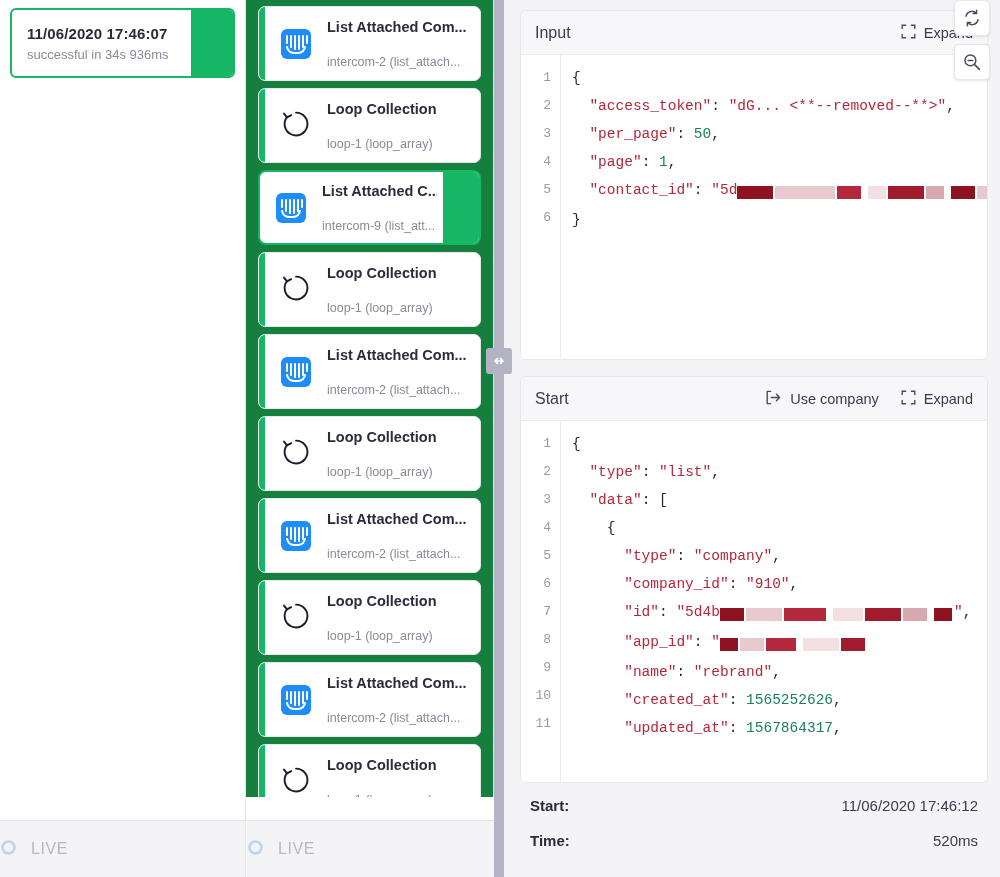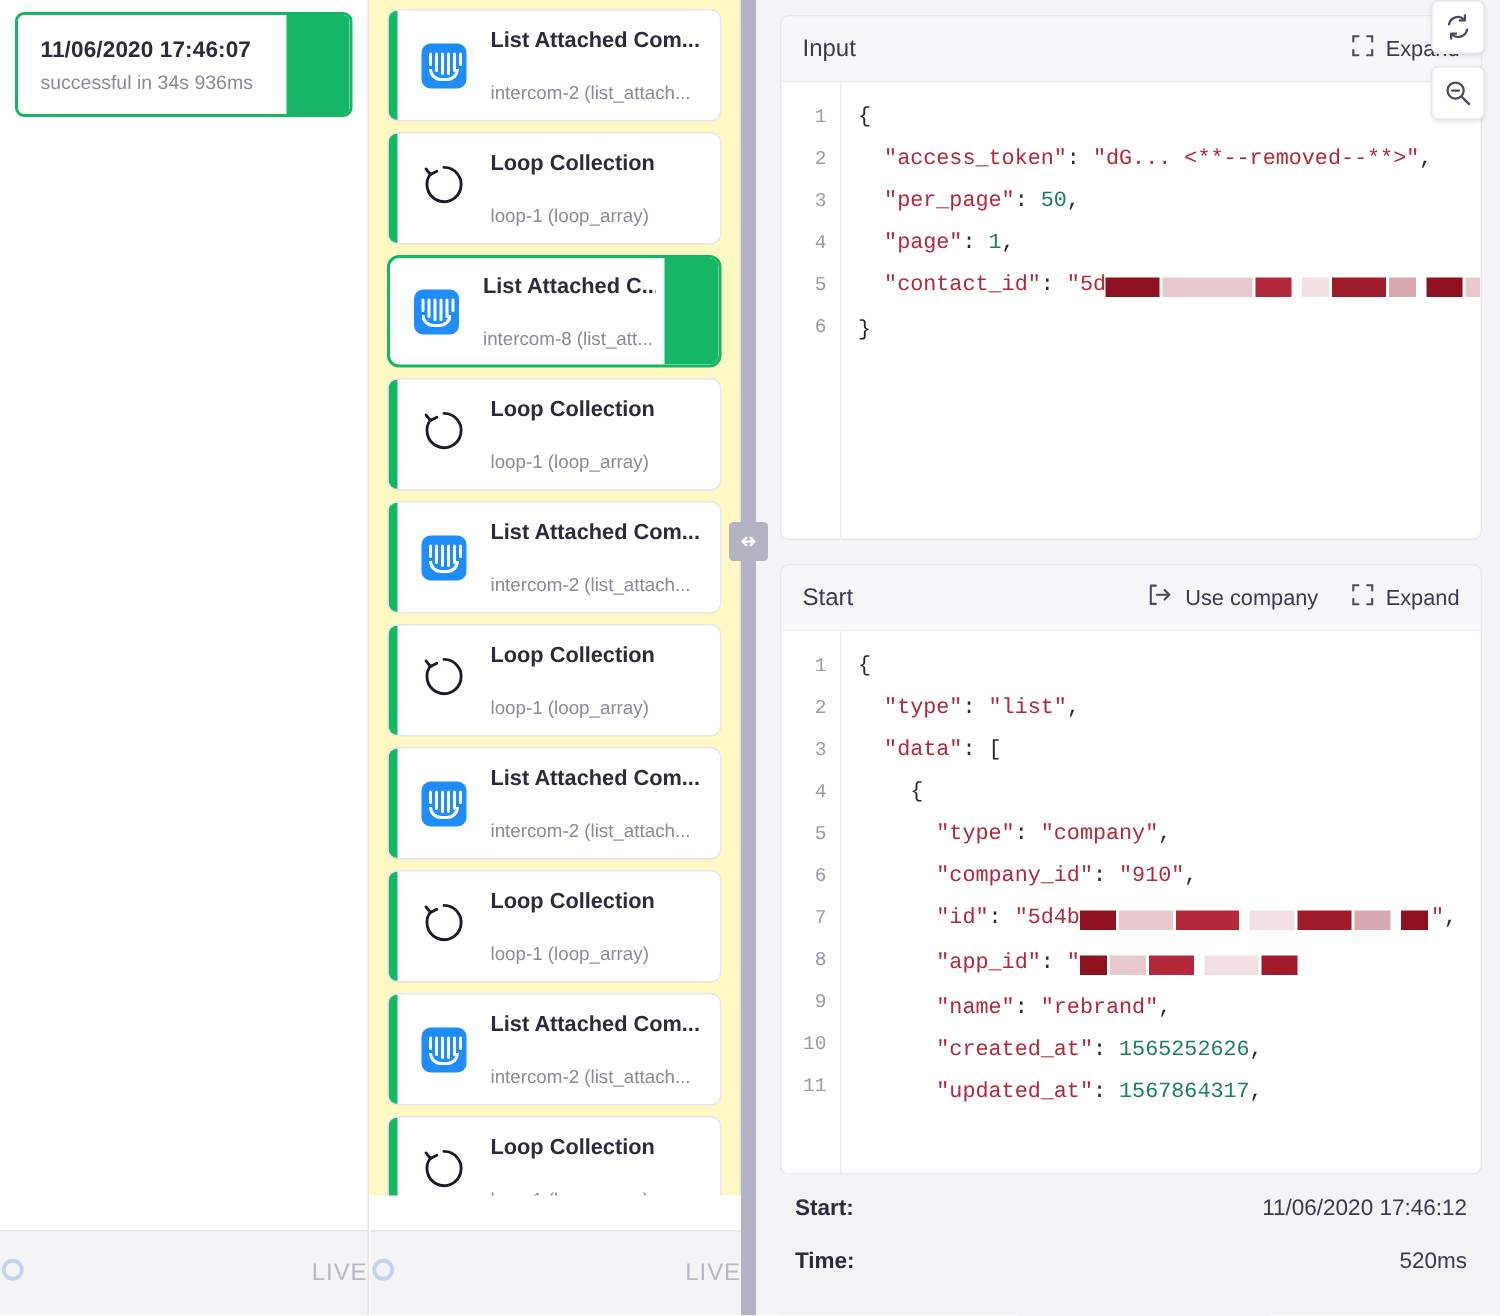--- a/index.html
+++ b/index.html
@@ -27,21 +27,21 @@
   .run-card .run-body {
     flex: 1; display: flex; flex-direction: column; justify-content: center;
     padding-left: 15px;
   }
   .run-title { font-size: 15px; font-weight: bold; color: #2b2b3d; letter-spacing: .1px; }
   .run-sub { font-size: 13px; color: #8a8a99; margin-top: 5px; }
   .run-card .run-flag { width: 42px; background: #15b764; }
 
   
   .col-steps {
-    width: 248px; height: 797px; background: #fef9c3;
+    width: 248px; height: 797px; background: #15803d;
     border-right: 1px solid #e3e3e8;
     display: flex; flex-direction: column; position: relative;
   }
   .steps-scroll { flex: 1; padding: 6px 12px 0 12px; overflow: hidden; }
 
   .step-card {
     position: relative; display: flex; align-items: stretch;
     height: 75px; margin-bottom: 7px;
     background: #ffffff; border: 1px solid #e6e6eb; border-radius: 7px;
     overflow: hidden; cursor: pointer;
@@ -145,21 +145,21 @@
   
   .stats { flex: none; padding: 14px 10px 10px 10px; background: #f4f4f6; }
   .stat-row { display: flex; align-items: baseline; margin-bottom: 18px; }
   .stat-label { font-size: 15px; font-weight: bold; color: #2b2b3d; flex: none; }
   .stat-value { font-size: 15px; color: #3a3a50; margin-left: auto; }
 
   
   .live-bar {
     position: absolute; bottom: 0; height: 57px;
     background: #f4f4f6; border-top: 1px solid #e3e3e8;
-    display: flex; align-items: center; justify-content: space-between;
+    display: flex; align-items: center; justify-content: flex-start;
     gap: 14px; cursor: pointer;
   }
   .live-bar.left { left: 0; width: 246px; border-right: 1px solid #e3e3e8; }
   .live-bar.mid  { left: 247px; width: 247px; }
   .live-text { font-size: 16px; color: #b8b8c4; letter-spacing: .6px; }
 </style>
 </head>
 <body>
 
 <div id="app">
@@ -228,21 +228,21 @@
                   <i style="height:15px"></i>
                   <i style="height:15px"></i>
                   <i style="height:13px"></i>
                   <i style="height:9px"></i>
                 </div>
                 <div class="smile"></div>
               </div>
             </div>
             <div class="step-text">
               <div class="step-name">List Attached C...</div>
-              <div class="step-meta">intercom-8 (list_att...</div>
+              <div class="step-meta">intercom-9 (list_att...</div>
             </div>
           </div>
           <div class="step-right"></div>
         </div>
         <div class="step-card">
           <div class="step-flag"></div>
           <div class="step-inner">
             <div class="step-icon">
               <span><svg width="32" height="32" viewBox="0 0 32 32" aria-hidden="true">
                   <path d="M16 4.6 A11.4 11.4 0 1 1 7.2 8.8" stroke="#1b1b2b" stroke-width="1.9" fill="none" stroke-linecap="round"></path>

